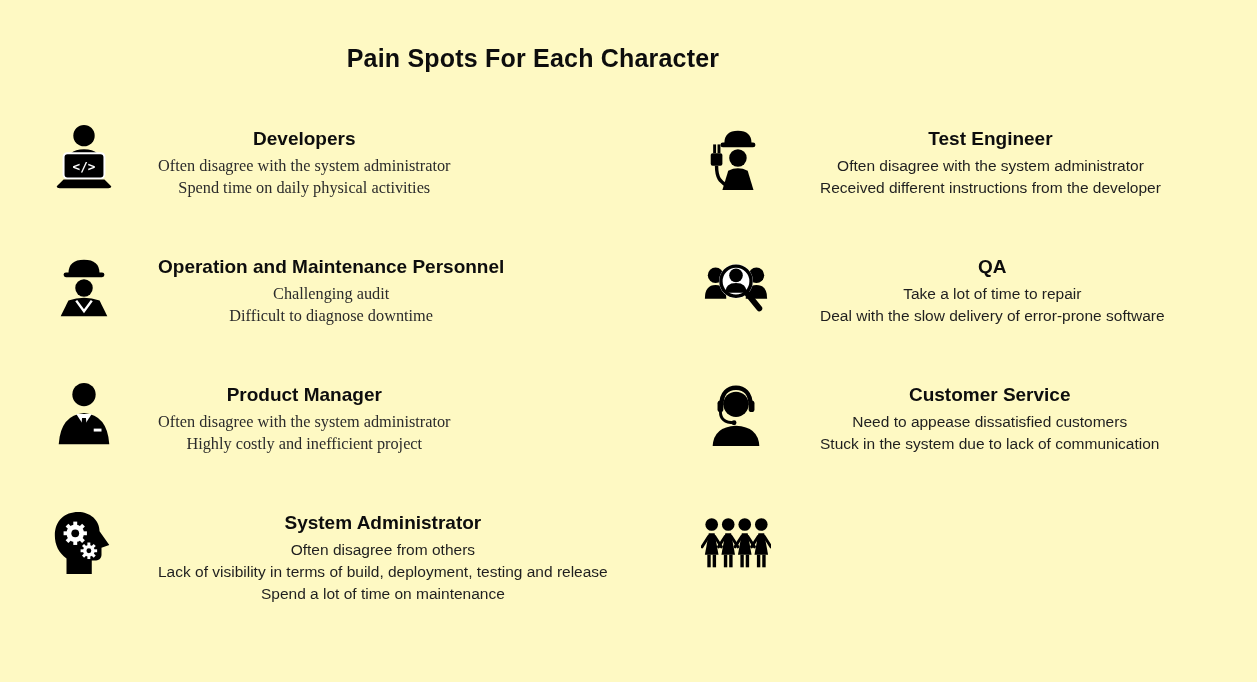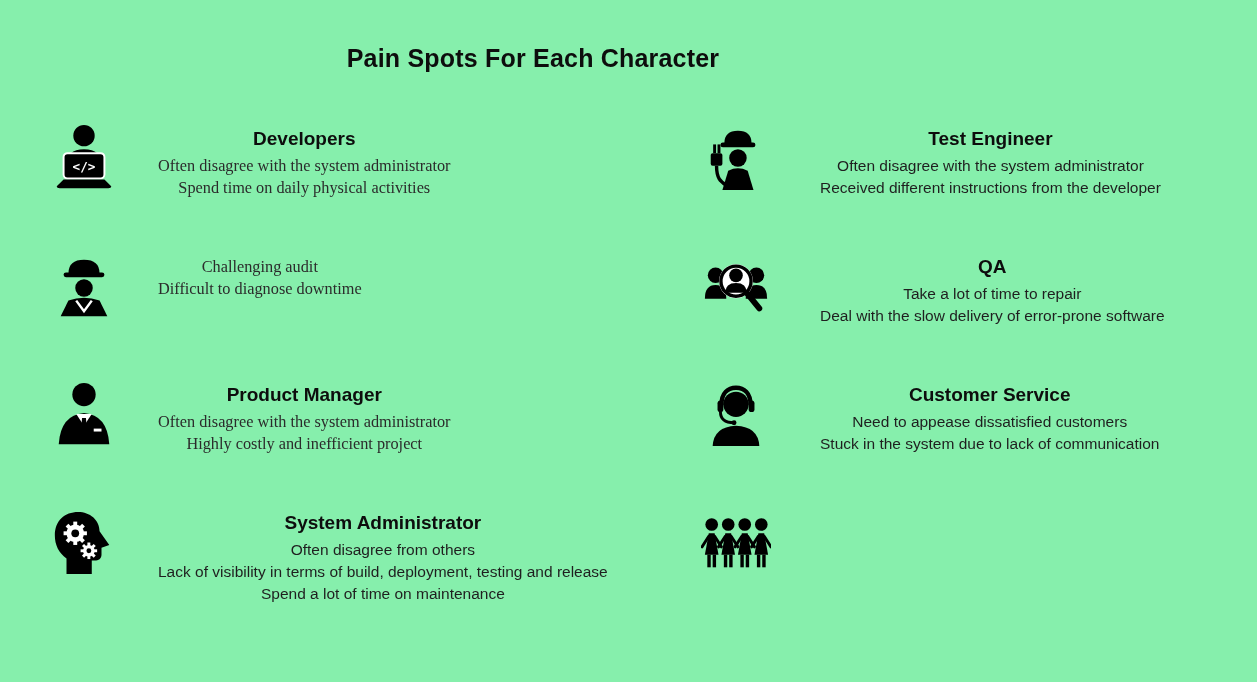--- a/index.html
+++ b/index.html
@@ -2,21 +2,21 @@
 <html><head>
 <meta charset="utf-8">
 <style>
   * { margin:0; padding:0; box-sizing:border-box; }
   html,body { background:#fff; }
   body {
     width:1257px; height:682px;
     font-family:"Liberation Sans", sans-serif;
     color:#1a1a1a;
   }
-  .slide { position:relative; width:1257px; height:682px; background:#86efac; overflow:hidden; }
+  .slide { position:relative; width:1257px; height:682px; background:#fef9c3; overflow:hidden; }
 
   .title {
     position:absolute; top:44px; left:0; width:1066px;
     text-align:center; font-size:25px; font-weight:700; color:#0d0d0d;
     letter-spacing:.2px;
   }
 
   .grid {
     position:absolute; left:48px; top:124px;
     display:grid; grid-template-columns:652px auto;
@@ -86,20 +86,21 @@
       <div class="icon-box">
         <svg viewBox="0 0 72 72" width="70" height="70" aria-hidden="true">
           <path d="M20,22 Q20,8 36,8 Q52,8 52,22 Z" fill="#000"></path>
           <rect x="15" y="21" width="42" height="5" rx="2.5" fill="#000"></rect>
           <circle cx="36" cy="37" r="9" fill="#000"></circle>
           <path d="M12,66 L20,50 Q36,44 52,50 L60,66 Z" fill="#000"></path>
           <path d="M28,50 L36,61 L44,50" stroke="#fff" stroke-width="2.5" fill="none"></path>
         </svg>
       </div>
       <div class="txt">
+        <div class="item-title">Operation and Maintenance Personnel</div>
         <div class="lines serif">
           <div class="line">Challenging audit</div>
           <div class="line">Difficult to diagnose downtime</div>
         </div>
       </div>
     </div>
 
     <div class="item">
       <div class="icon-box">
         <svg viewBox="0 0 72 72" width="70" height="70" aria-hidden="true">

